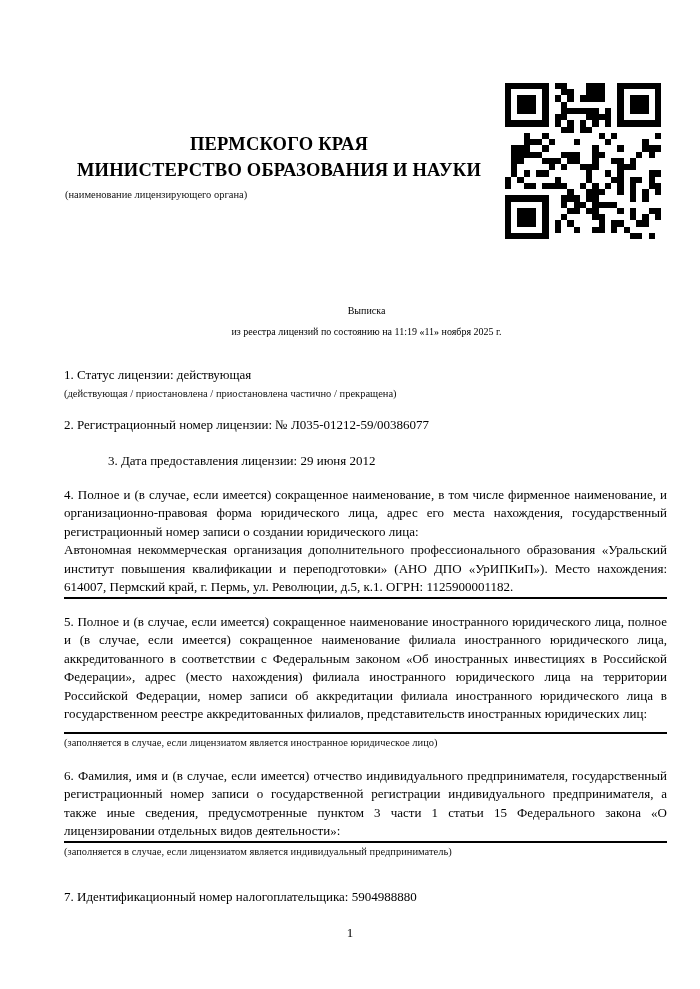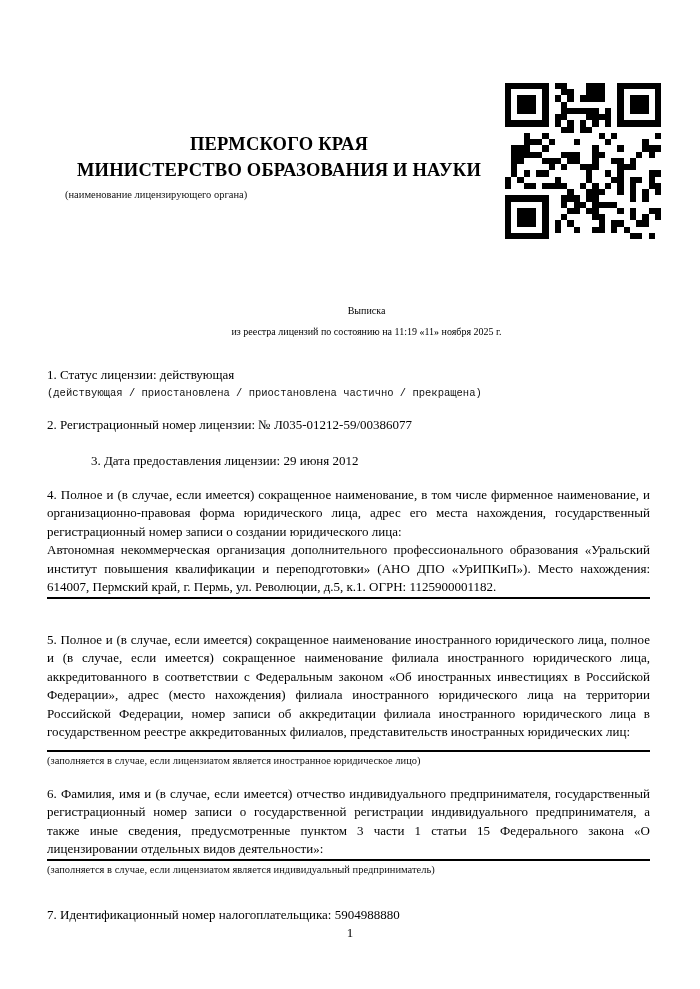--- a/index.html
+++ b/index.html
@@ -54,33 +54,33 @@
     top: 300px;
     width: 603px;
     text-align: center;
     font-size: 10px;
     line-height: 21px;
   }
 
   
   .body {
     position: absolute;
-    left: 47px;
+    left: 64px;
     top: 366px;
     width: 603px;
     font-size: 13px;
     line-height: 18.5px;
   }
   .body p { margin: 0; }
   .just { text-align: justify; }
   .item1 { margin-bottom: 16px; }
-  .item1 .caption { margin-top: 2px; font-family: Liberation Mono, monospace; }
+  .item1 .caption { margin-top: 2px; }
   .item2 { margin-bottom: 18px; }
   .item3 { margin-bottom: 15px; margin-left: 44px; }
-  .item4 { margin-bottom: 32px; }
+  .item4 { margin-bottom: 14px; }
   .item5 { margin-bottom: 18px; }
   .item6 { margin-bottom: 30px; }
   .rule {
     border: none;
     border-top: 2px solid #000;
     margin: 0;
     height: 0;
   }
   .rule.gap { margin-top: 8px; }
   .fill-caption { margin-top: 2px; }

